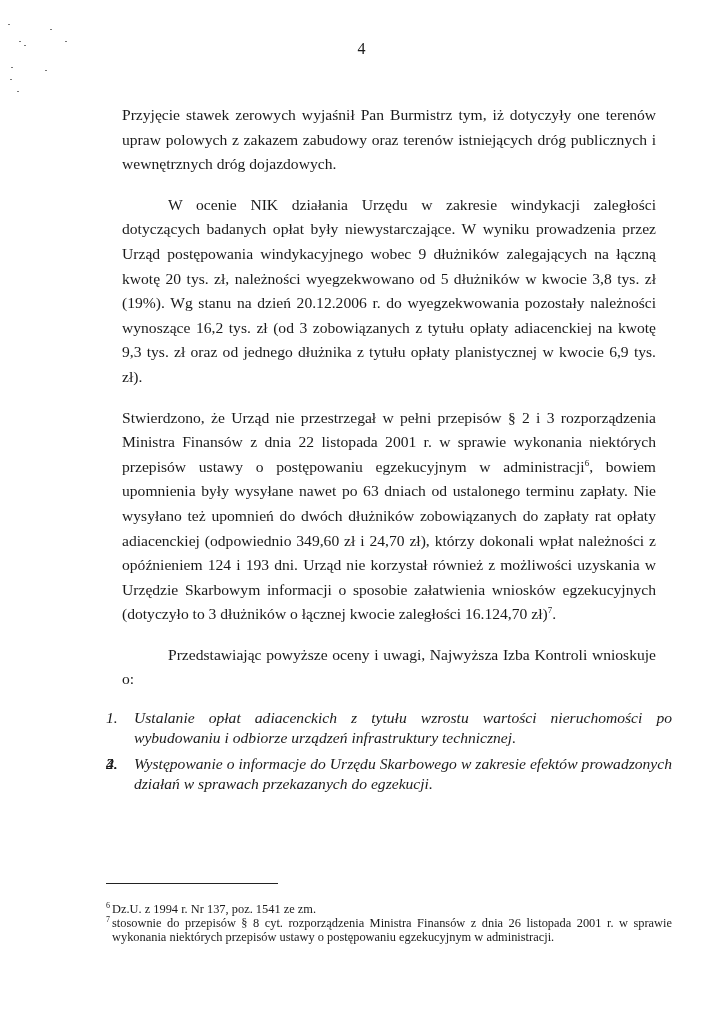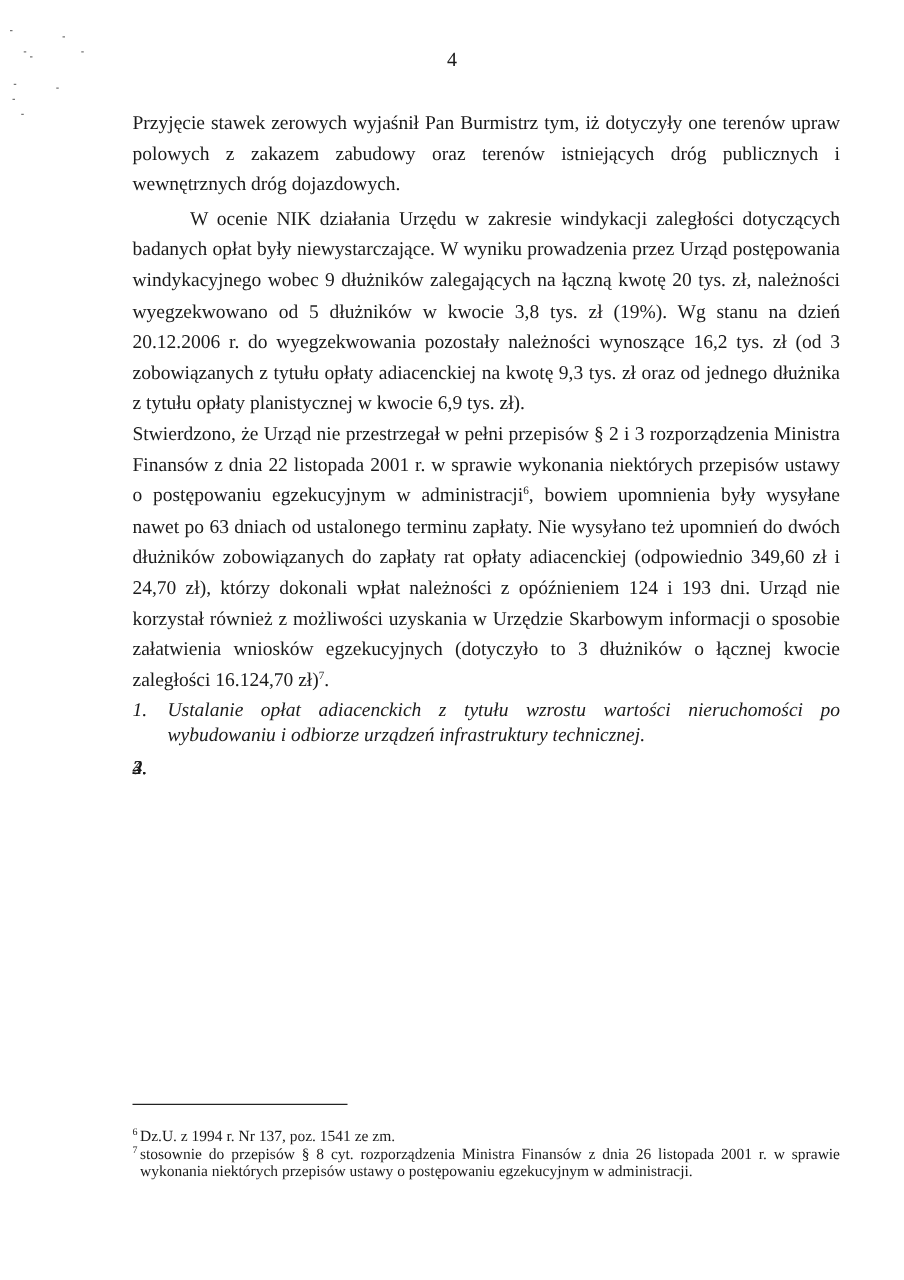--- a/index.html
+++ b/index.html
@@ -9,21 +9,21 @@
       color: #1a1a1a;
     }
     .page-number {
       position: absolute; top: 40px; left: 0; width: 723px;
       text-align: center; font-size: 16px;
     }
     .body-text {
       position: absolute; top: 87px; left: 106px; width: 566px;
       font-size: 15.6px; line-height: 24.6px;
     }
-    .body-text p { margin: 0; text-align: justify; text-align-last: left; }
+    .body-text p { margin: 16px; text-align: justify; text-align-last: left; }
     .indent { text-indent: 46px; }
     .gap-small { margin-top: 3px !important; }
     sup { font-size: 9px; line-height: 0; vertical-align: 6px; }
     .intro { margin-top: 14px !important; }
     ol.recs {
       margin: 2px 0 0 0; padding: 0; list-style: none;
       font-style: italic; font-size: 15.6px; line-height: 20px;
     }
     ol.recs li { position: relative; padding-left: 28px; margin-bottom: 6px; text-align: justify; text-align-last: left; }
     ol.recs li .num { position: absolute; left: 0; top: 0; font-style: italic; }
@@ -55,26 +55,27 @@
   <span style="left:10px;top:79px"></span>
   <span style="left:17px;top:91px"></span>
 </div>
 
 <div class="page-number">4</div>
 
 <div class="body-text">
   <p>Przyjęcie stawek zerowych wyjaśnił Pan Burmistrz tym, iż dotyczyły one terenów upraw polowych z zakazem zabudowy oraz terenów istniejących dróg publicznych i wewnętrznych dróg dojazdowych.</p>
   <p class="indent gap-small">W ocenie NIK działania Urzędu w zakresie windykacji zaległości dotyczących badanych opłat były niewystarczające. W wyniku prowadzenia przez Urząd postępowania windykacyjnego wobec 9 dłużników zalegających na łączną kwotę 20 tys. zł, należności wyegzekwowano od 5 dłużników w kwocie 3,8 tys. zł (19%). Wg stanu na dzień 20.12.2006 r. do wyegzekwowania pozostały należności wynoszące 16,2 tys. zł (od 3 zobowiązanych z tytułu opłaty adiacenckiej na kwotę 9,3 tys. zł oraz od jednego dłużnika z tytułu opłaty planistycznej w kwocie 6,9 tys. zł).</p>
   <p><span>Stwierdzono, że Urząd nie przestrzegał w pełni przepisów § 2 i 3 rozporządzenia Ministra Finansów z dnia 22 listopada 2001 r. w sprawie wykonania niektórych przepisów ustawy o postępowaniu egzekucyjnym w administracji</span><sup>6</sup><span>, bowiem upomnienia były wysyłane nawet po 63 dniach od ustalonego terminu zapłaty. Nie wysyłano też upomnień do dwóch dłużników zobowiązanych do zapłaty rat opłaty adiacenckiej (odpowiednio 349,60 zł i 24,70 zł), którzy dokonali wpłat należności z opóźnieniem 124 i 193 dni. Urząd nie korzystał również z możliwości uzyskania w Urzędzie Skarbowym informacji o sposobie załatwienia wniosków egzekucyjnych (dotyczyło to 3 dłużników o łącznej kwocie zaległości 16.124,70 zł)</span><sup>7</sup><span>.</span></p>
+  <p class="indent intro">Przedstawiając powyższe oceny i uwagi, Najwyższa Izba Kontroli wnioskuje o:</p>
 
   <ol class="recs">
     <li><span class="num">1.</span><span>Ustalanie opłat adiacenckich z tytułu wzrostu wartości nieruchomości po wybudowaniu i odbiorze urządzeń infrastruktury technicznej.</span></li>
     <li><span class="num">2.</span></li>
     <li><span class="num">3.</span></li>
-    <li><span class="num">4.</span></li>
+    <li><span class="num">4.</span><span>Występowanie o informacje do Urzędu Skarbowego w zakresie efektów prowadzonych działań w sprawach przekazanych do egzekucji.</span></li>
   </ol>
 </div>
 
 <div class="footnote-rule"></div>
 
 <div class="footnotes">
   <div class="fn"><sup>6</sup><span>Dz.U. z 1994 r. Nr 137, poz. 1541 ze zm.</span></div>
   <div class="fn"><sup>7</sup><span>stosownie do przepisów § 8 cyt. rozporządzenia Ministra Finansów z dnia 26 listopada 2001 r. w sprawie wykonania niektórych przepisów ustawy o postępowaniu egzekucyjnym w administracji.</span></div>
 </div>
 

